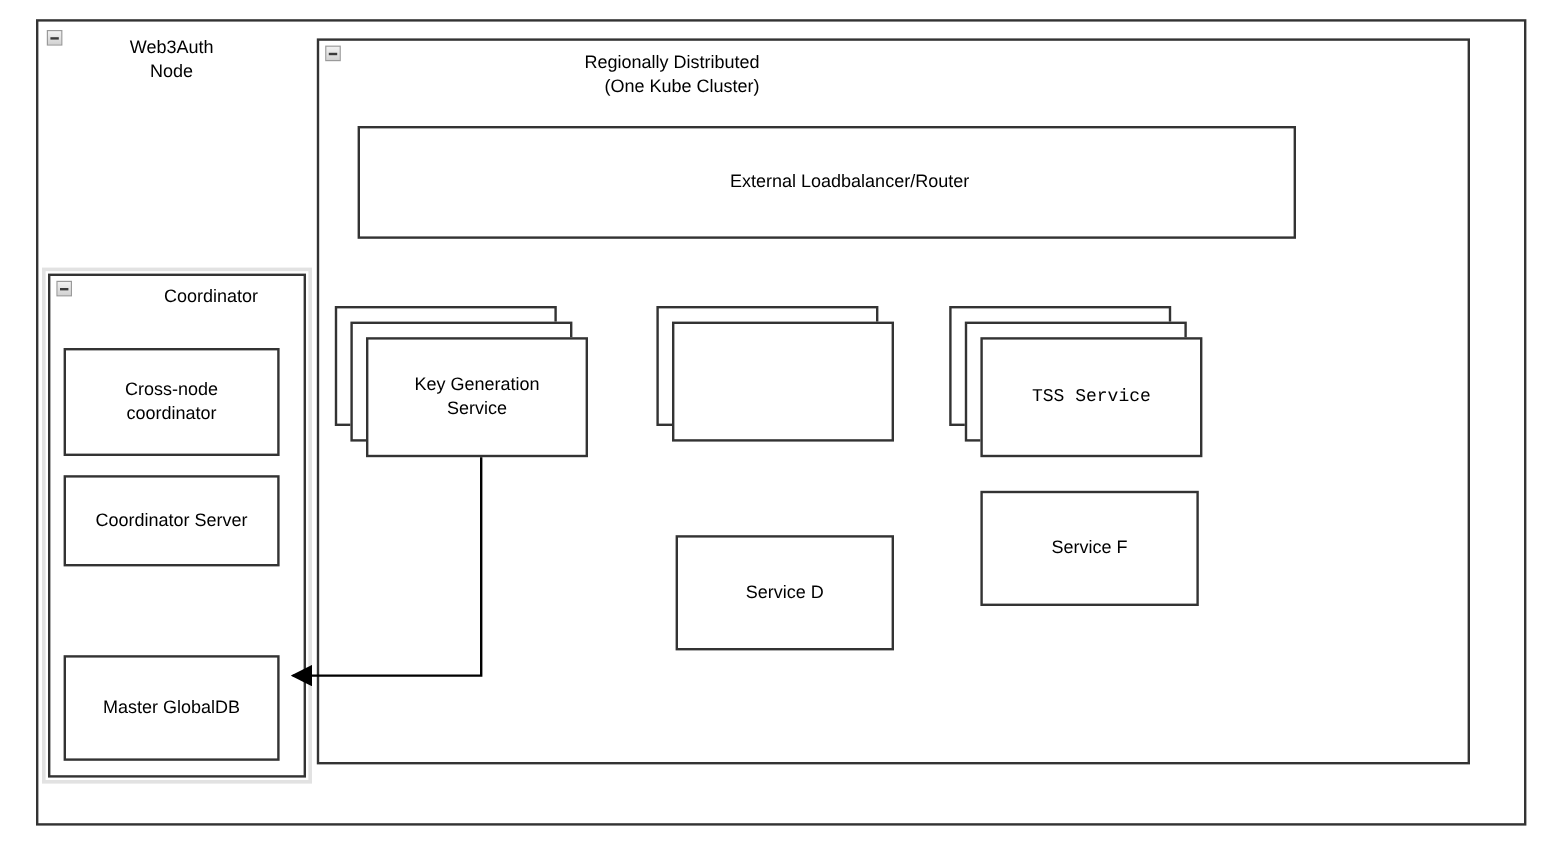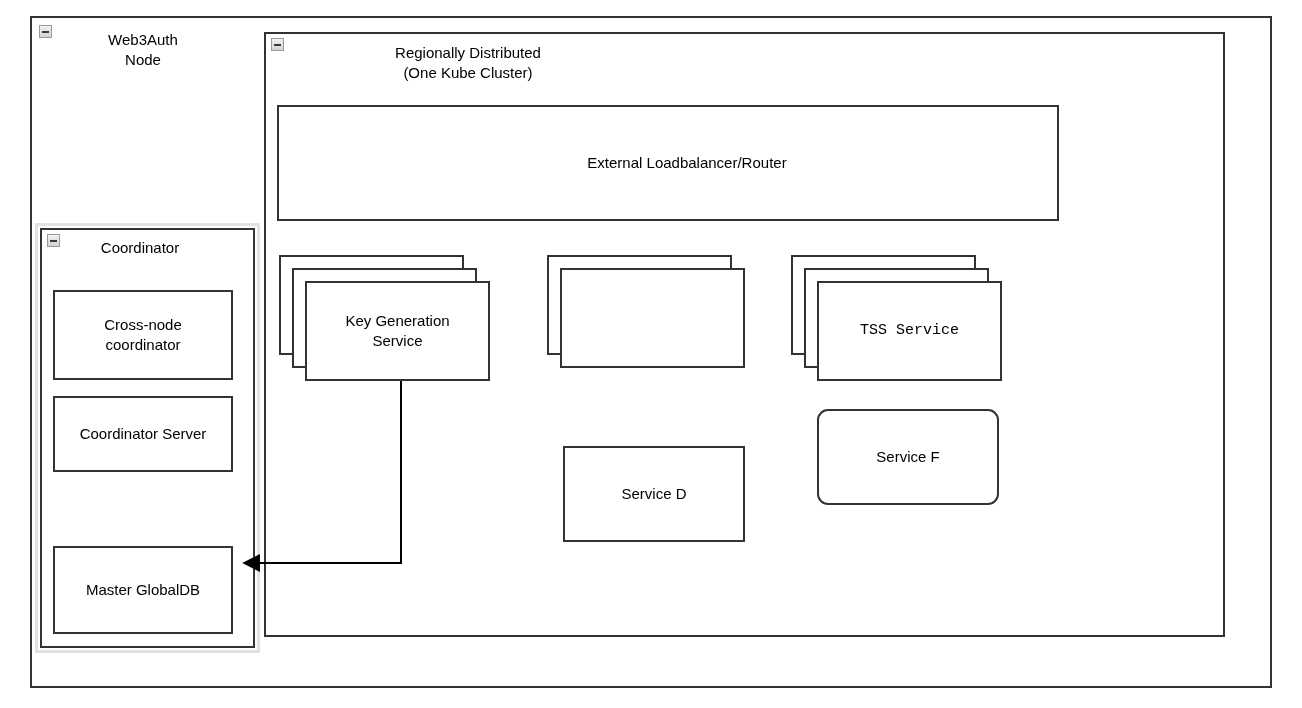--- a/index.html
+++ b/index.html
@@ -55,21 +55,21 @@
   
   .container-title {
     position: absolute;
     font-size: 15px;
     line-height: 20px;
     color: #000000;
     white-space: pre;
     text-align: center;
   }
   .container-title.left-align {
-    text-align: center;
+    text-align: right;
   }
 
   
   .node-box {
     position: absolute;
     background: #ffffff;
     border: 2px solid #333333;
     box-sizing: border-box;
     display: flex;
     align-items: center;
@@ -121,21 +121,21 @@
   <div class="collapse-icon" style="left:39px; top:25px;"></div>
   <div class="container-title" style="left:56px; top:30px; width:174px;">Web3Auth
 Node</div>
 
   <div class="container-box" style="left:264px; top:32px; width:961px; height:605px;">
   </div>
   <div class="collapse-icon" style="left:271px; top:38px;"></div>
   <div class="container-title left-align" style="left:303px; top:43px; width:330px;">Regionally Distributed
 (One Kube Cluster)</div>
 
-  <div class="node-box" style="left:277px; top:105px; width:782px; height:116px;padding-left:38px;">External Loadbalancer/Router</div>
+  <div class="node-box" style="left:298px; top:105px; width:782px; height:94px;padding-left:38px;">External Loadbalancer/Router</div>
 
   <div class="stack" style="left:279px; top:255px; width:211px; height:126px;">
     <div class="layer" style="left:0px; top:0px; width:185px; height:100px;"></div>
     <div class="layer" style="left:13px; top:13px; width:185px; height:100px;"></div>
     <div class="layer front" style="left:26px; top:26px; width:185px; height:100px;">Key Generation
 Service</div>
   </div>
 
   <div class="stack" style="left:547px; top:255px; width:211px; height:126px;">
     <div class="layer" style="left:0px; top:0px; width:185px; height:100px;"></div>
@@ -143,21 +143,21 @@
   </div>
 
   <div class="stack" style="left:791px; top:255px; width:211px; height:126px;font-family:Liberation Mono, monospace;">
     <div class="layer" style="left:0px; top:0px; width:185px; height:100px;"></div>
     <div class="layer" style="left:13px; top:13px; width:185px; height:100px;"></div>
     <div class="layer front" style="left:26px; top:26px; width:185px; height:100px;">TSS Service</div>
   </div>
 
   <div class="node-box" style="left:563px; top:409px; width:182px; height:96px;margin-top:37px;">Service D</div>
 
-  <div class="node-box" style="left:817px; top:409px; width:182px; height:96px;border-radius:11px;">Service F</div>
+  <div class="node-box" style="left:817px; top:409px; width:182px; height:96px;">Service F</div>
 
   <div class="container-box halo" style="left:40px; top:228px; width:215px; height:420px;">
   </div>
   <div class="collapse-icon" style="left:47px; top:234px;"></div>
   <div class="container-title left-align" style="left:65px; top:238px; width:150px;">Coordinator</div>
 
   <div class="node-box" style="left:53px; top:290px; width:180px; height:90px;">Cross-node
 coordinator</div>
 
   <div class="node-box" style="left:53px; top:396px; width:180px; height:76px;">Coordinator Server</div>

